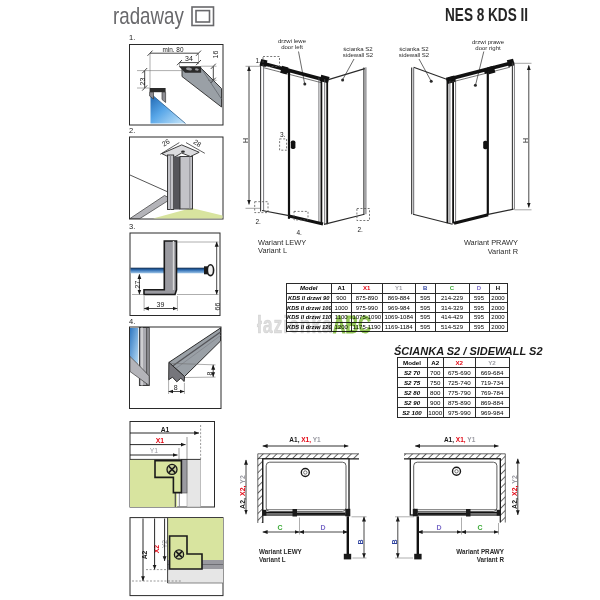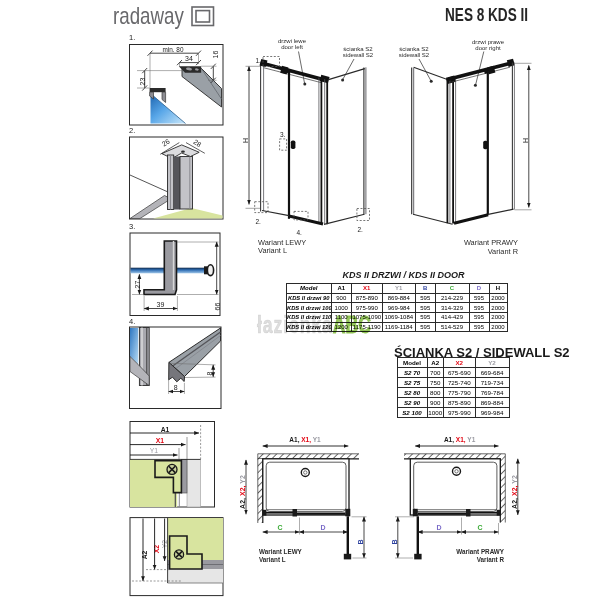--- a/index.html
+++ b/index.html
@@ -437,21 +437,20 @@
   <g>
     <line x1="504.8" y1="65.5" x2="504.8" y2="207.5" stroke="#1a1a1a" stroke-width="0.8" marker-start="url(#as)" marker-end="url(#ae)"></line>
     <line x1="490.5" y1="63.3" x2="507.5" y2="63.3" stroke="#6a6a6a" stroke-width="0.6"></line>
     <line x1="490.5" y1="209.8" x2="507.5" y2="209.8" stroke="#6a6a6a" stroke-width="0.6"></line>
     <text x="496.3" y="139" font-size="7" fill="#1a1a1a" text-anchor="middle" transform="rotate(-90 500.8 136)">H</text>
   </g>
 </svg>
 
 <div class="abs" style="left:394px;top:238px;width:100px;text-align:right;font-size:7.4px;line-height:9.4px;color:#2b2b2b;">Wariant PRAWY<br>Variant R</div>
 
-<div class="abs" style="left:269px;top:270px;width:221px;text-align:center;font-size:9px;font-weight:700;font-style:italic;color:#1a1a1a;">KDS II DRZWI / KDS II DOOR</div>
 
 <table class="abs" style="left:262px;top:283px;width:221px;font-size:6px;">
   <colgroup>
         <col style="width:44.5px">
         <col style="width:20.5px">
         <col style="width:30.5px">
         <col style="width:33.5px">
         <col style="width:19.5px">
         <col style="width:34px">
         <col style="width:20px">
@@ -504,21 +503,21 @@
           <td>1175-1190</td>
           <td>1169-1184</td>
           <td>595</td>
           <td>514-529</td>
           <td>595</td>
           <td>2000</td>
   </tr>
 </tbody>
     </table>
 
-<div class="abs" style="left:370px;top:345px;white-space:nowrap;font-size:13px;font-weight:700;color:#1a1a1a;">ŚCIANKA S2 / SIDEWALL S2</div>
+<div class="abs" style="left:370px;top:345px;white-space:nowrap;font-size:11px;font-weight:700;font-style:italic;color:#1a1a1a;">ŚCIANKA S2 / SIDEWALL S2</div>
 
 <table class="abs" style="left:372.5px;top:357px;width:112px;font-size:6.2px;">
   <colgroup>
         <col style="width:30px">
         <col style="width:16.5px">
         <col style="width:31.5px">
         <col style="width:34px">
       </colgroup>
   <tbody>
         <tr style="height:10px;font-weight:700;">

